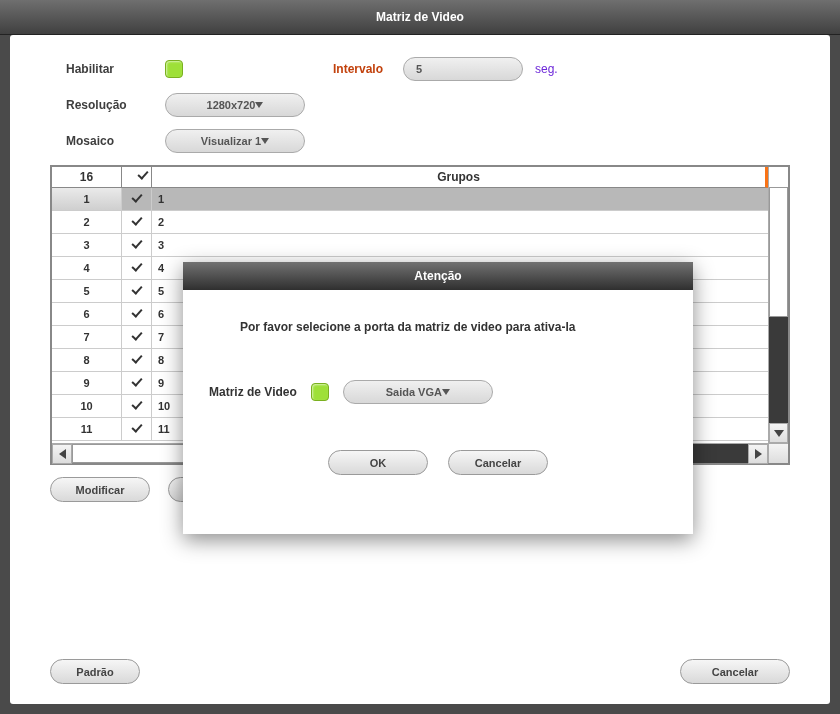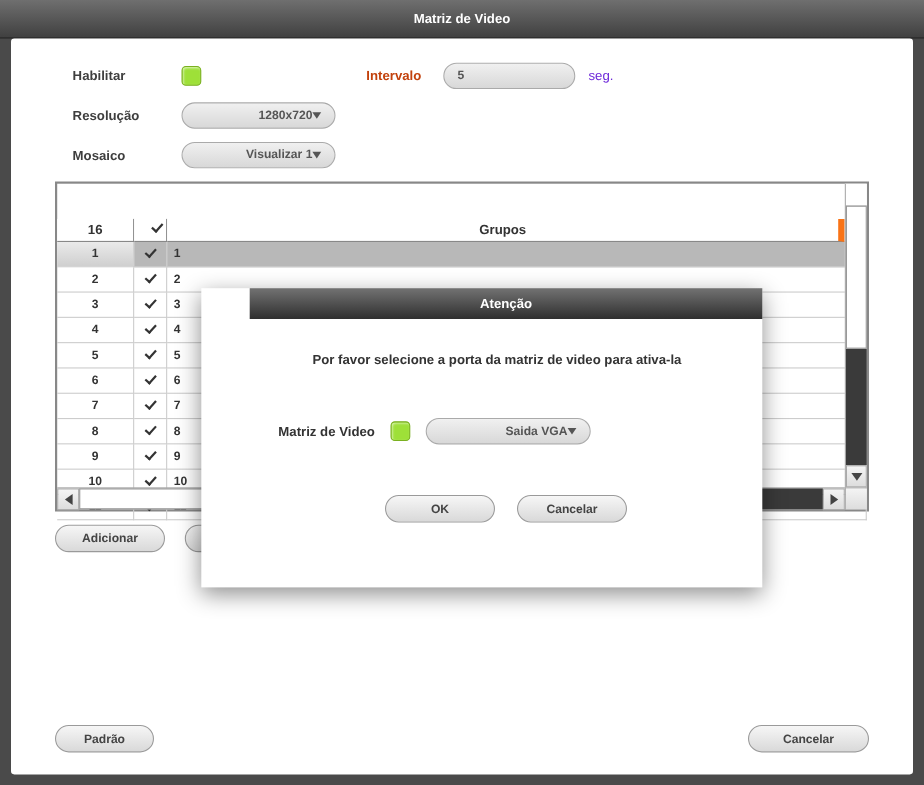--- a/index.html
+++ b/index.html
@@ -47,27 +47,27 @@
   border-radius: 12px;
   height: 24px;
   padding: 0 12px;
   display: inline-flex;
   align-items: center;
   font-weight: bold;
   color: #555;
   font-size: 11px;
 }
 .pill.input { width: 120px; }
-.select { width: 140px; justify-content: flex-end; cursor: pointer; }
+.select { width: 140px; justify-content: center; cursor: pointer; }
 .tri { width: 0; height: 0; border-left: 4px solid transparent; border-right: 4px solid transparent; border-top: 6px solid #555; }
 
 .table-area { margin-top: 6px; border: 2px solid #888; height: 300px; position: relative; background: #fff; }
 .grid { display: grid; grid-template-columns: 70px 30px 1fr 20px; }
-.hdr { background: #fff; border-bottom: 1px solid #888; border-right: 1px solid #888; text-align: center; font-weight: bold; font-size: 12px; padding: 3px 0; color: #333; margin-top: 32px; }
-.hdr.groups { border-right: 6px solid #f97316; }
+.hdr { background: #fff; border-bottom: 1px solid #888; border-right: 1px solid #888; text-align: center; font-weight: bold; font-size: 12px; padding: 3px 0; color: #333; }
+.hdr.groups { border-right: 3px solid #f97316; }
 .hdr.sbtn { border-right: none; display: flex; align-items: center; justify-content: center; }
 .cell { border-bottom: 1px solid #ccc; border-right: 1px solid #ccc; font-size: 11px; padding: 3px 6px; color: #333; height: 23px; display: flex; align-items: center; font-weight: bold; }
 .cell.cnum { justify-content: center; }
 .cell.cchk { justify-content: center; }
 .row-sel .cell { background: #b8b8b8; }
 .row-sel .cell.cnum { background: linear-gradient(#eaeaea,#cfcfcf); }
 
 .checkmark { width: 12px; height: 12px; position: relative; }
 .checkmark::after { content: ""; position: absolute; left: 3px; top: -1px; width: 4px; height: 8px; border: solid #333; border-width: 0 2px 2px 0; transform: rotate(42deg); }
 
@@ -105,21 +105,20 @@
 .btn.sm { min-width: 90px; }
 .btn.lg { min-width: 110px; }
 
 
 .dialog {
   position: absolute;
   left: 173px; top: 227px;
   width: 510px; height: 272px;
   background: #fff;
   box-shadow: 0 6px 20px rgba(0,0,0,.45);
-  padding-left: 44px;
 }
 .dialog .dtitle {
   height: 28px;
   background: linear-gradient(#727272,#2f2f2f);
   color: #fff; font-weight: bold; font-size: 12px;
   text-align: center; line-height: 28px;
 }
 .dialog .dbody { padding: 30px 26px 0 26px; font-size: 12px; color: #333; }
 .dialog .dmsg { font-weight: bold; margin-left: 31px; }
 .dialog .drow { display: flex; align-items: center; margin-top: 46px; gap: 14px; }
@@ -263,21 +262,20 @@
               <div class="sb-thumb-h"></div>
             </div>
           <div class="sb-btn" style="width:20px;">
               <span class="tri-right"></span>
             </div>
         </div>
         <div class="sb-corner"></div>
       </div>
 
       <div class="btn-row">
-        <div class="btn">Adicionar</div>
         <div class="btn">Modificar</div>
         <div class="btn">Apagar</div>
         <div class="btn">Acima</div>
         <div class="btn">Abaixo</div>
       </div>
 
     </div>
 
     <div class="footer">
       <div class="btn sm">Padrão</div>

